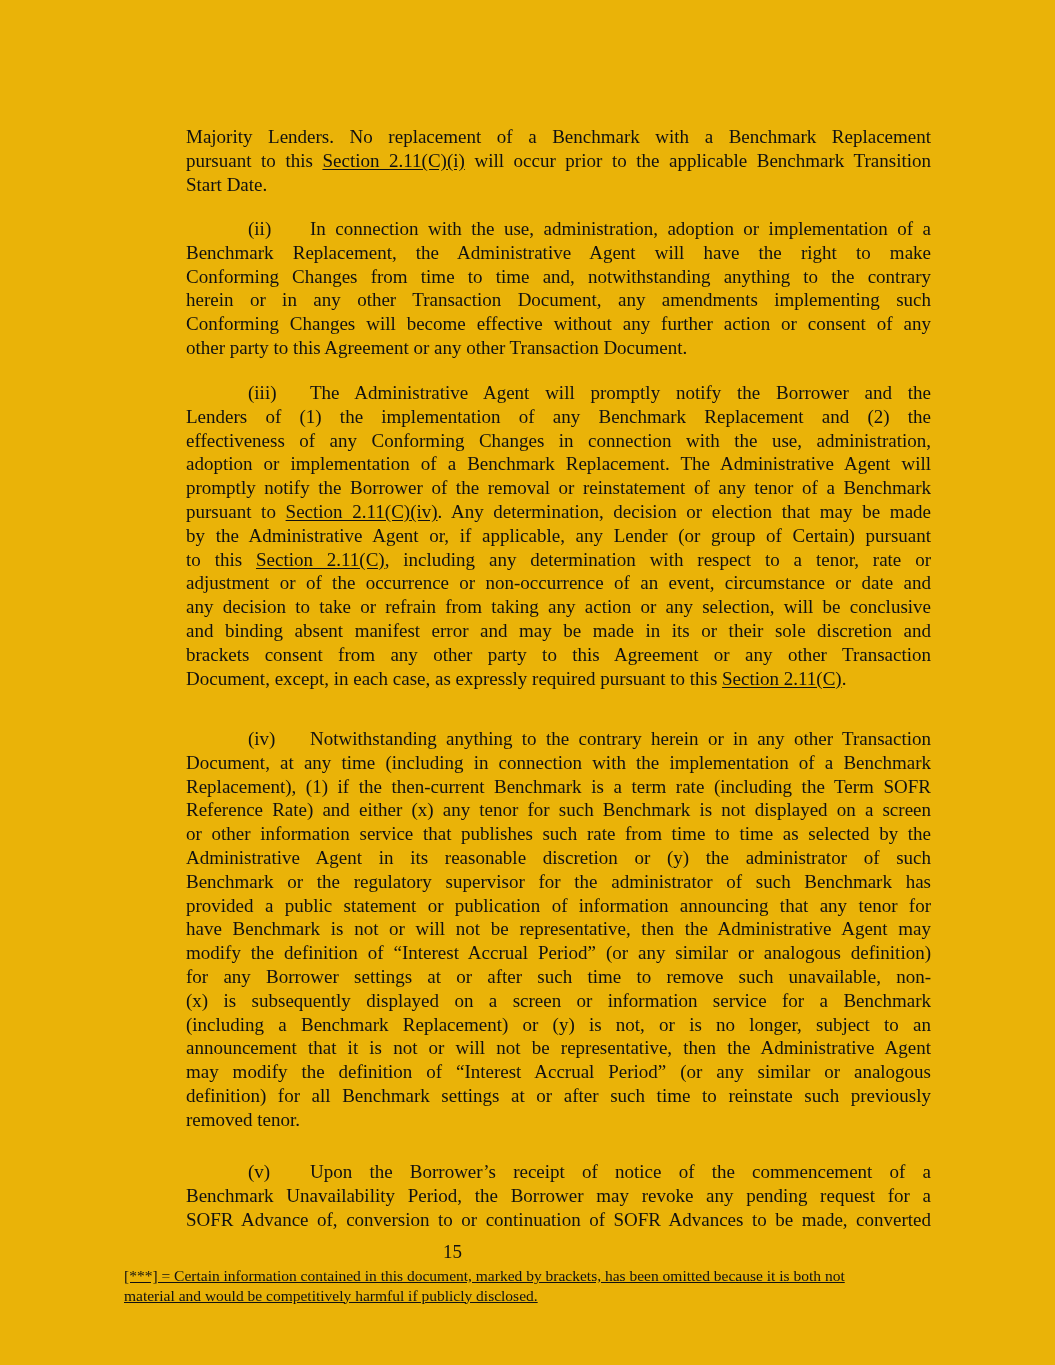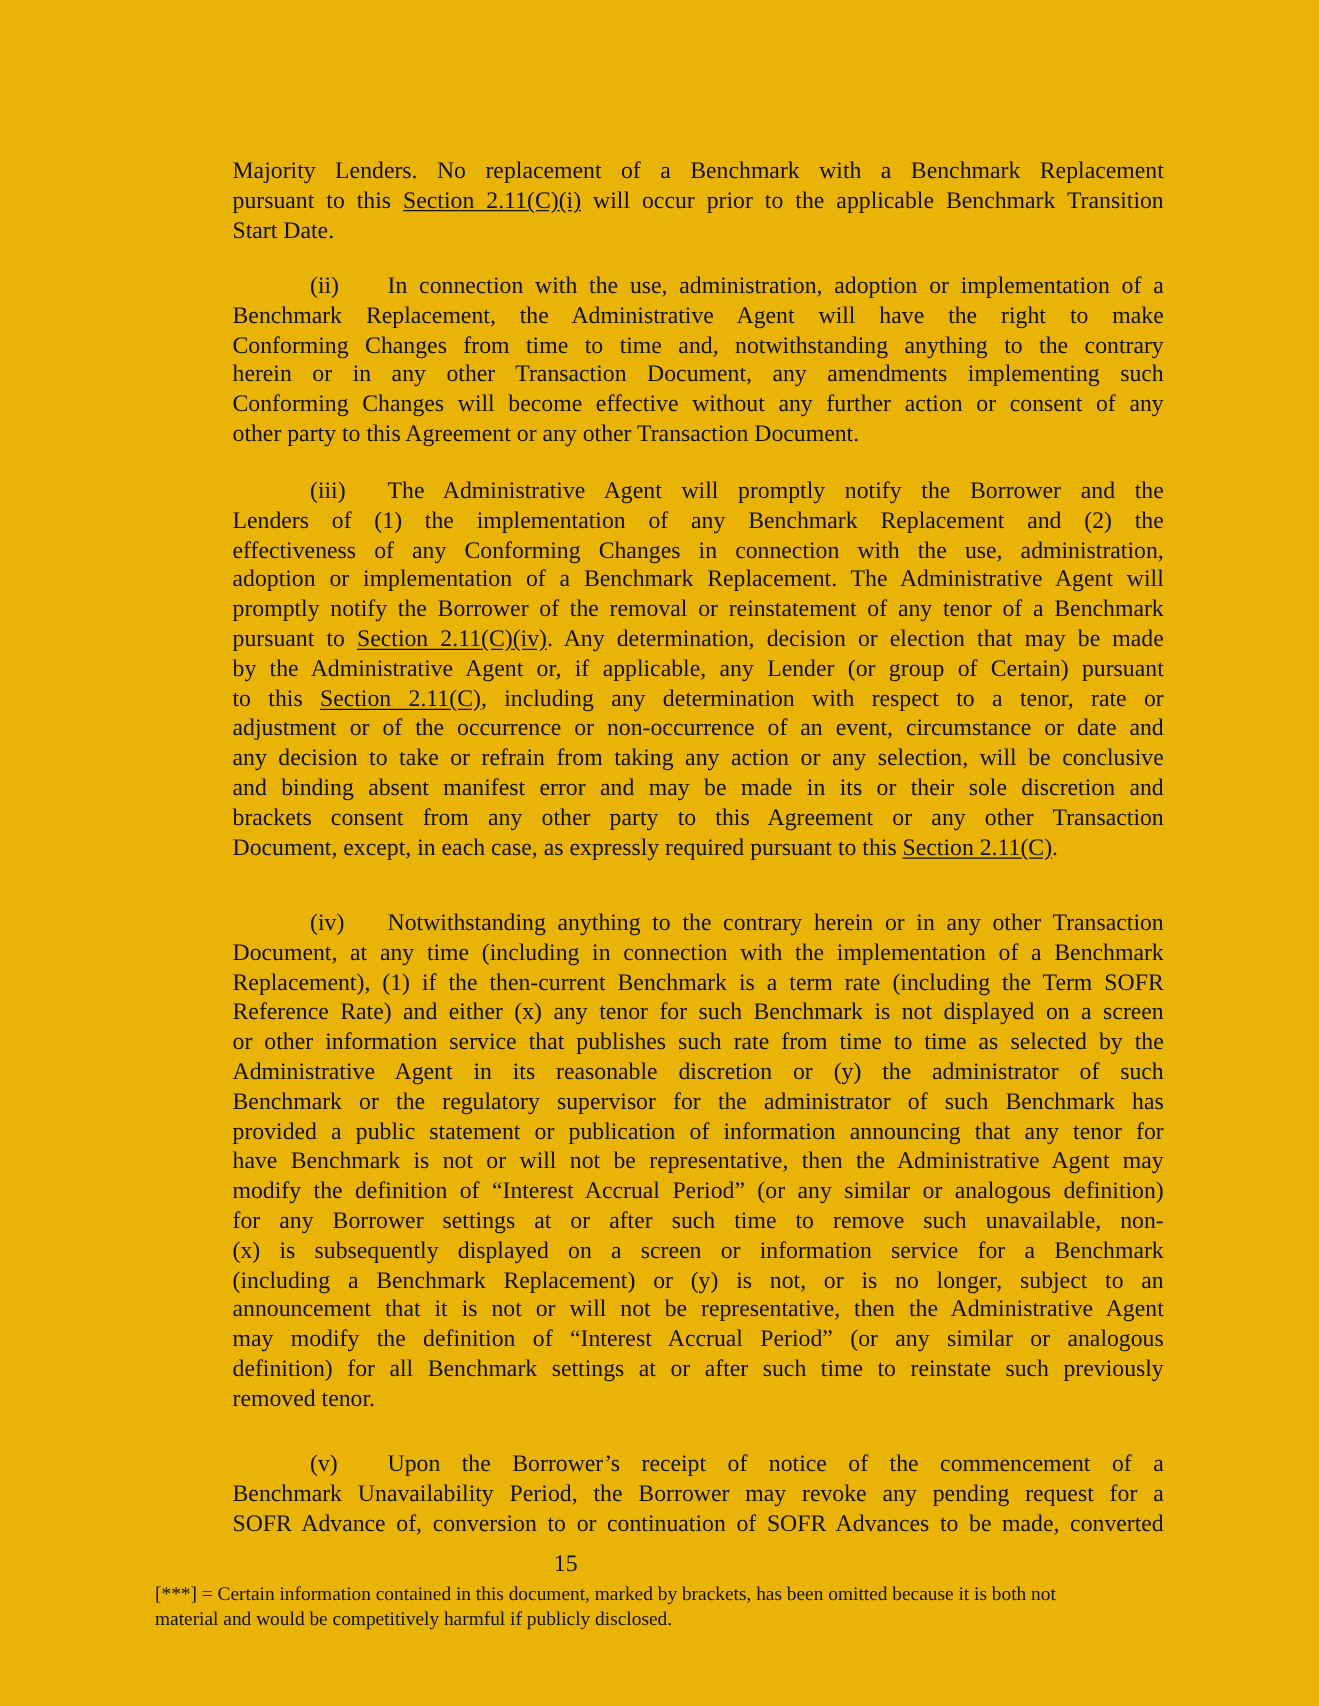--- a/index.html
+++ b/index.html
@@ -14,21 +14,21 @@
     .line.last { text-align-last: left; }
     .u { text-decoration: underline; text-underline-offset: 2px; }
     .num { display: inline-block; width: 62px; }
     .indent { display: inline-block; width: 62px; }
     .page-number {
       position: absolute; left: 0; width: 905px; top: 1241px; text-align: center;
       font-family: "Liberation Serif", "DejaVu Serif", serif; font-size: 19px; color: #111111;
     }
     .footnote {
       position: absolute; left: 124px; width: 810px; top: 1266px;
-      font-family: "Liberation Serif", "DejaVu Serif", serif; font-size: 15.5px; color: #111111; line-height: 19.5px;
+      font-family: "Liberation Serif", "DejaVu Serif", serif; font-size: 15.5px; color: #111111; line-height: 19.5px; text-decoration: underline;
     }
   </style>
 </head>
 <body>
 
 <div class="page">
 
   <div class="body-text" style="top:125px;">
     <span class="line">Majority Lenders.  No replacement of a Benchmark with a Benchmark Replacement</span>
     <span class="line"><span>pursuant to this </span><span class="u">Section 2.11(C)(i)</span><span> will occur prior to the applicable Benchmark Transition</span></span>

